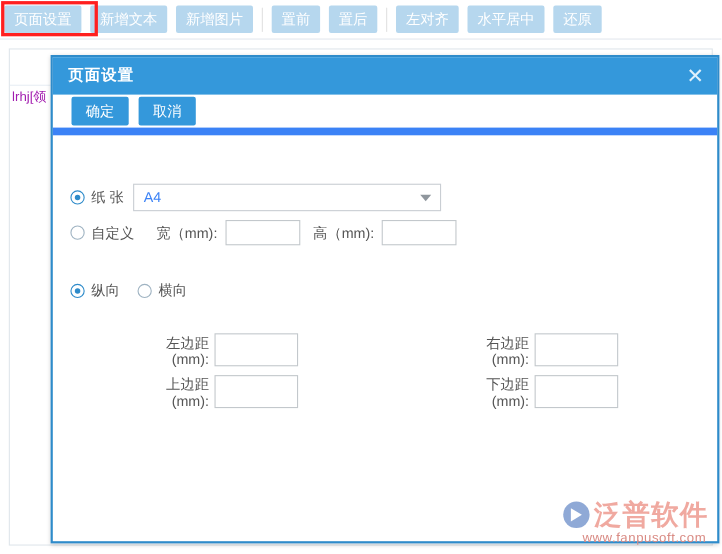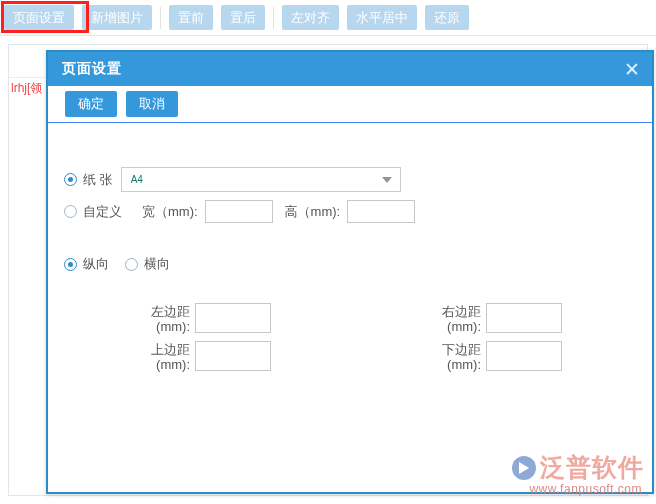--- a/index.html
+++ b/index.html
@@ -77,21 +77,21 @@
   #bg-panel-strip {
     position: absolute;
     left: 9px; top: 77px;
     width: 638px; height: 1px;
     background: #e8eef4;
   }
   #bg-text {
     position: absolute;
     left: 11px; top: 80px;
     font-size: 12px;
-    color: #ef4444;
+    color: #a21caf;
     white-space: nowrap;
   }
   .bg-ghost {
     position: absolute;
     right: 4px;
     font-size: 11px;
     color: #c6ccd4;
     writing-mode: vertical-rl;
     letter-spacing: 2px;
     user-select: none;
@@ -125,21 +125,21 @@
   }
   #dialog-close {
     color: #dff0fb;
     font-size: 19px;
     line-height: 19px;
     cursor: pointer;
     font-family: "DejaVu Sans", sans-serif;
   }
   #dialog-actionbar {
     height: 37px;
-    border-bottom: 1px solid #3b82f6;
+    border-bottom: 7px solid #3b82f6;
     display: flex;
     align-items: center;
     padding-left: 17px;
     box-sizing: border-box;
   }
   .dlg-btn {
     background: #3498db;
     color: #ffffff;
     border: none;
     border-radius: 2px;
@@ -222,22 +222,22 @@
     border: 1px solid #c9ced3;
     background: #ffffff;
     box-sizing: border-box;
     display: flex;
     align-items: center;
     justify-content: space-between;
     padding: 0 8px 0 9px;
     cursor: pointer;
   }
   #paper-select-value {
-    font-size: 10px;
-    color: #0f766e;
+    font-size: 13px;
+    color: #3b82f6;
   }
   #paper-caret {
     width: 0; height: 0;
     border-left: 5px solid transparent;
     border-right: 5px solid transparent;
     border-top: 6px solid #8f969d;
   }
 
   
   #margins {
@@ -316,20 +316,21 @@
     margin-top: -2px;
     text-align: right;
     padding-right: 2px;
   }
 </style>
 </head>
 <body>
 
 <div id="toolbar">
     <button class="tb-btn">页面设置</button>
+    <button class="tb-btn">新增文本</button>
     <button class="tb-btn">新增图片</button>
     <span class="tb-sep"></span>
     <button class="tb-btn">置前</button>
     <button class="tb-btn">置后</button>
     <span class="tb-sep"></span>
     <button class="tb-btn">左对齐</button>
     <button class="tb-btn">水平居中</button>
     <button class="tb-btn">还原</button>
   </div>
 <div id="toolbar-underline"></div>

